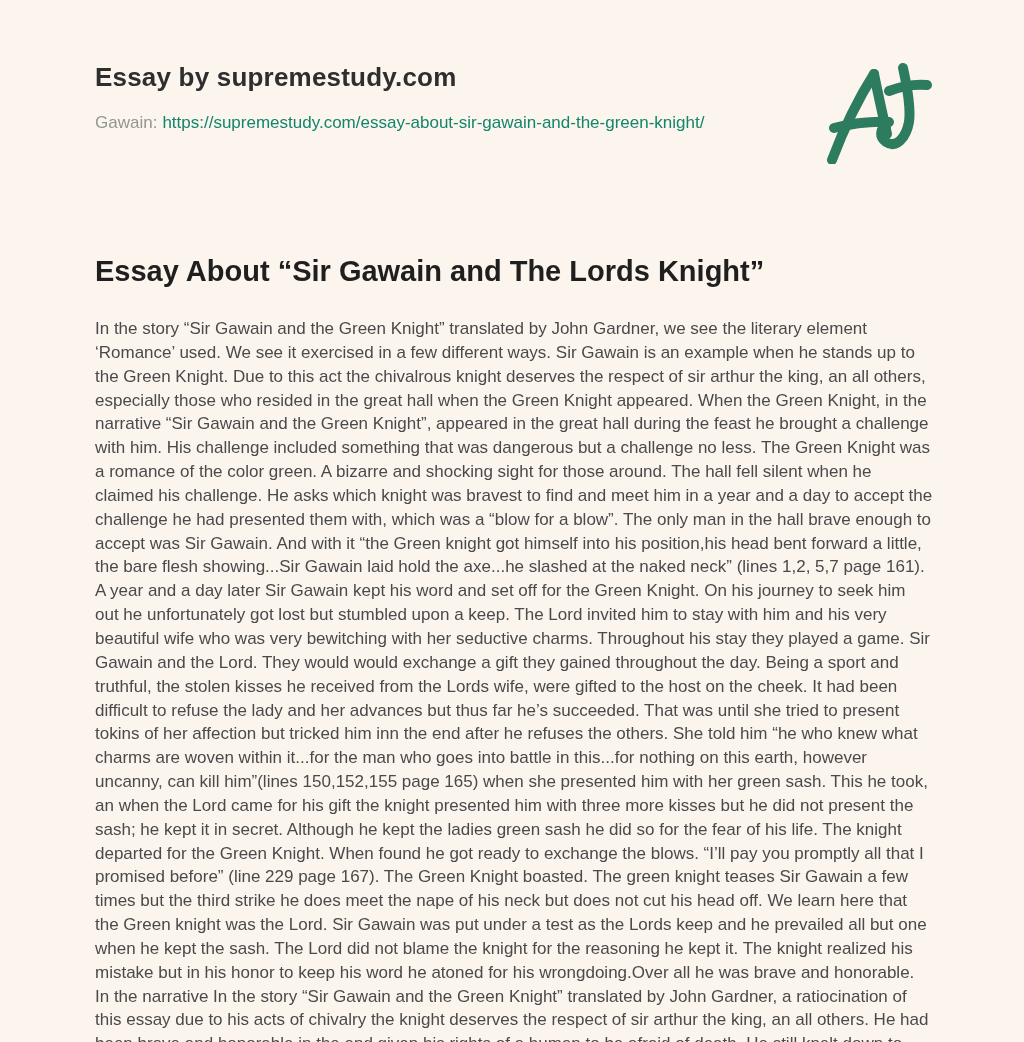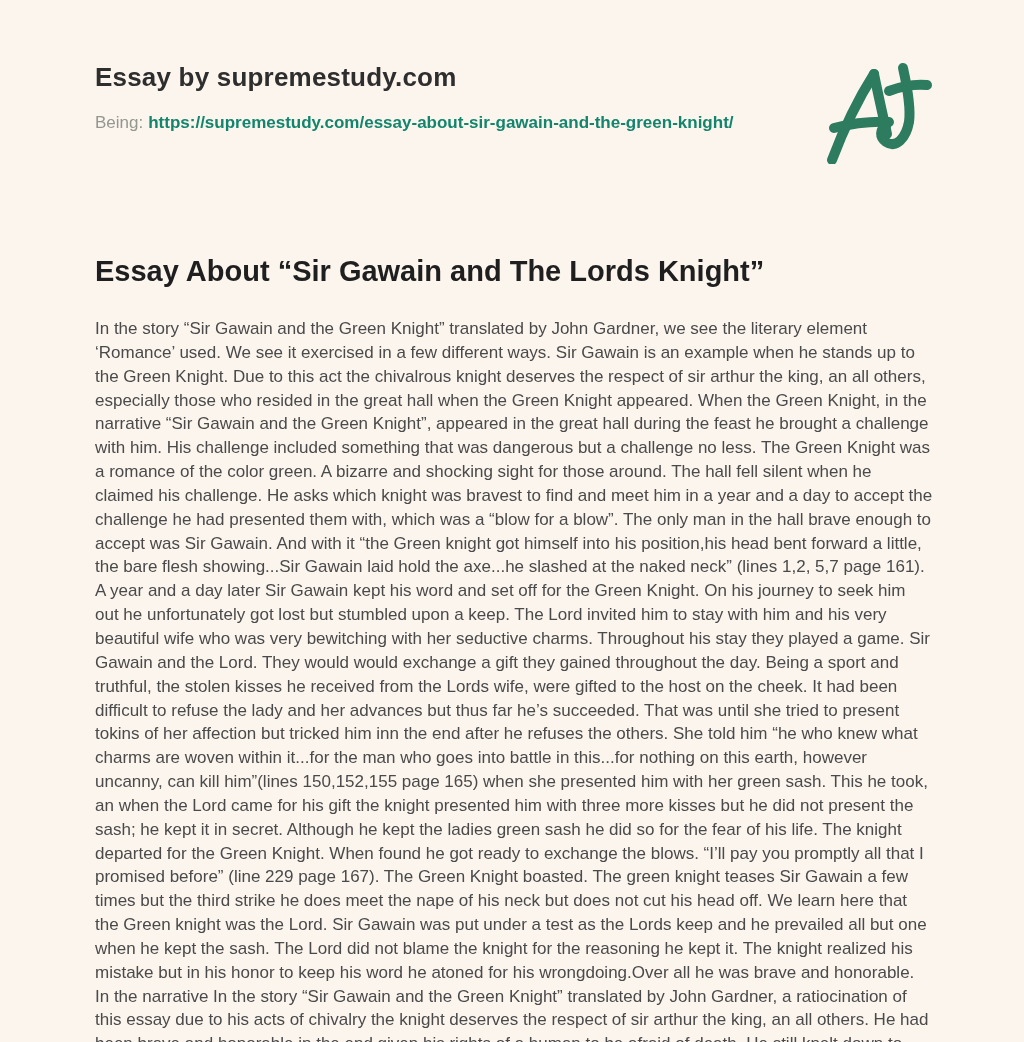--- a/index.html
+++ b/index.html
@@ -38,21 +38,20 @@
     margin: 21px 0 0 0;
     font-size: 17px;
     line-height: 20px;
     color: var(--muted);
   }
   .source-link {
     color: var(--link);
     text-decoration: none;
     margin-left: 5px;
     cursor: pointer;
-    font-weight: bold;
   }
   .logo {
     position: absolute;
     top: 52px;
     right: 85px;
     width: 125px;
     height: 112px;
     color: var(--logo-green);
   }
   .logo svg { width: 100%; height: 100%; display: block; }
@@ -73,21 +72,21 @@
   }
 </style>
 </head>
 <body>
 
 <div class="page">
 
   <header>
     <h1 class="site-title">Essay by supremestudy.com</h1>
     <p class="source-line">
-      <span>Being:</span><a class="source-link">https://supremestudy.com/essay-about-sir-gawain-and-the-green-knight/</a>
+      <span>Gawain:</span><a class="source-link">https://supremestudy.com/essay-about-sir-gawain-and-the-green-knight/</a>
     </p>
 
     <div class="logo">
       <svg viewBox="0 0 125 112" fill="none" stroke="currentColor" stroke-width="10" stroke-linecap="round" stroke-linejoin="round">
         <path d="M18 108 C 30 76, 46 44, 60 22"></path>
         <path d="M60 22 C 64 42, 69 64, 73 82"></path>
         <path d="M20 76 C 40 71, 57 69, 75 70"></path>
         <path d="M75 39 C 88 34, 101 32, 113 33"></path>
         <path d="M89 16 C 93 34, 97 56, 95 70 C 92 86, 82 97, 72 90 C 65 85, 66 77, 72 74"></path>
       </svg>

